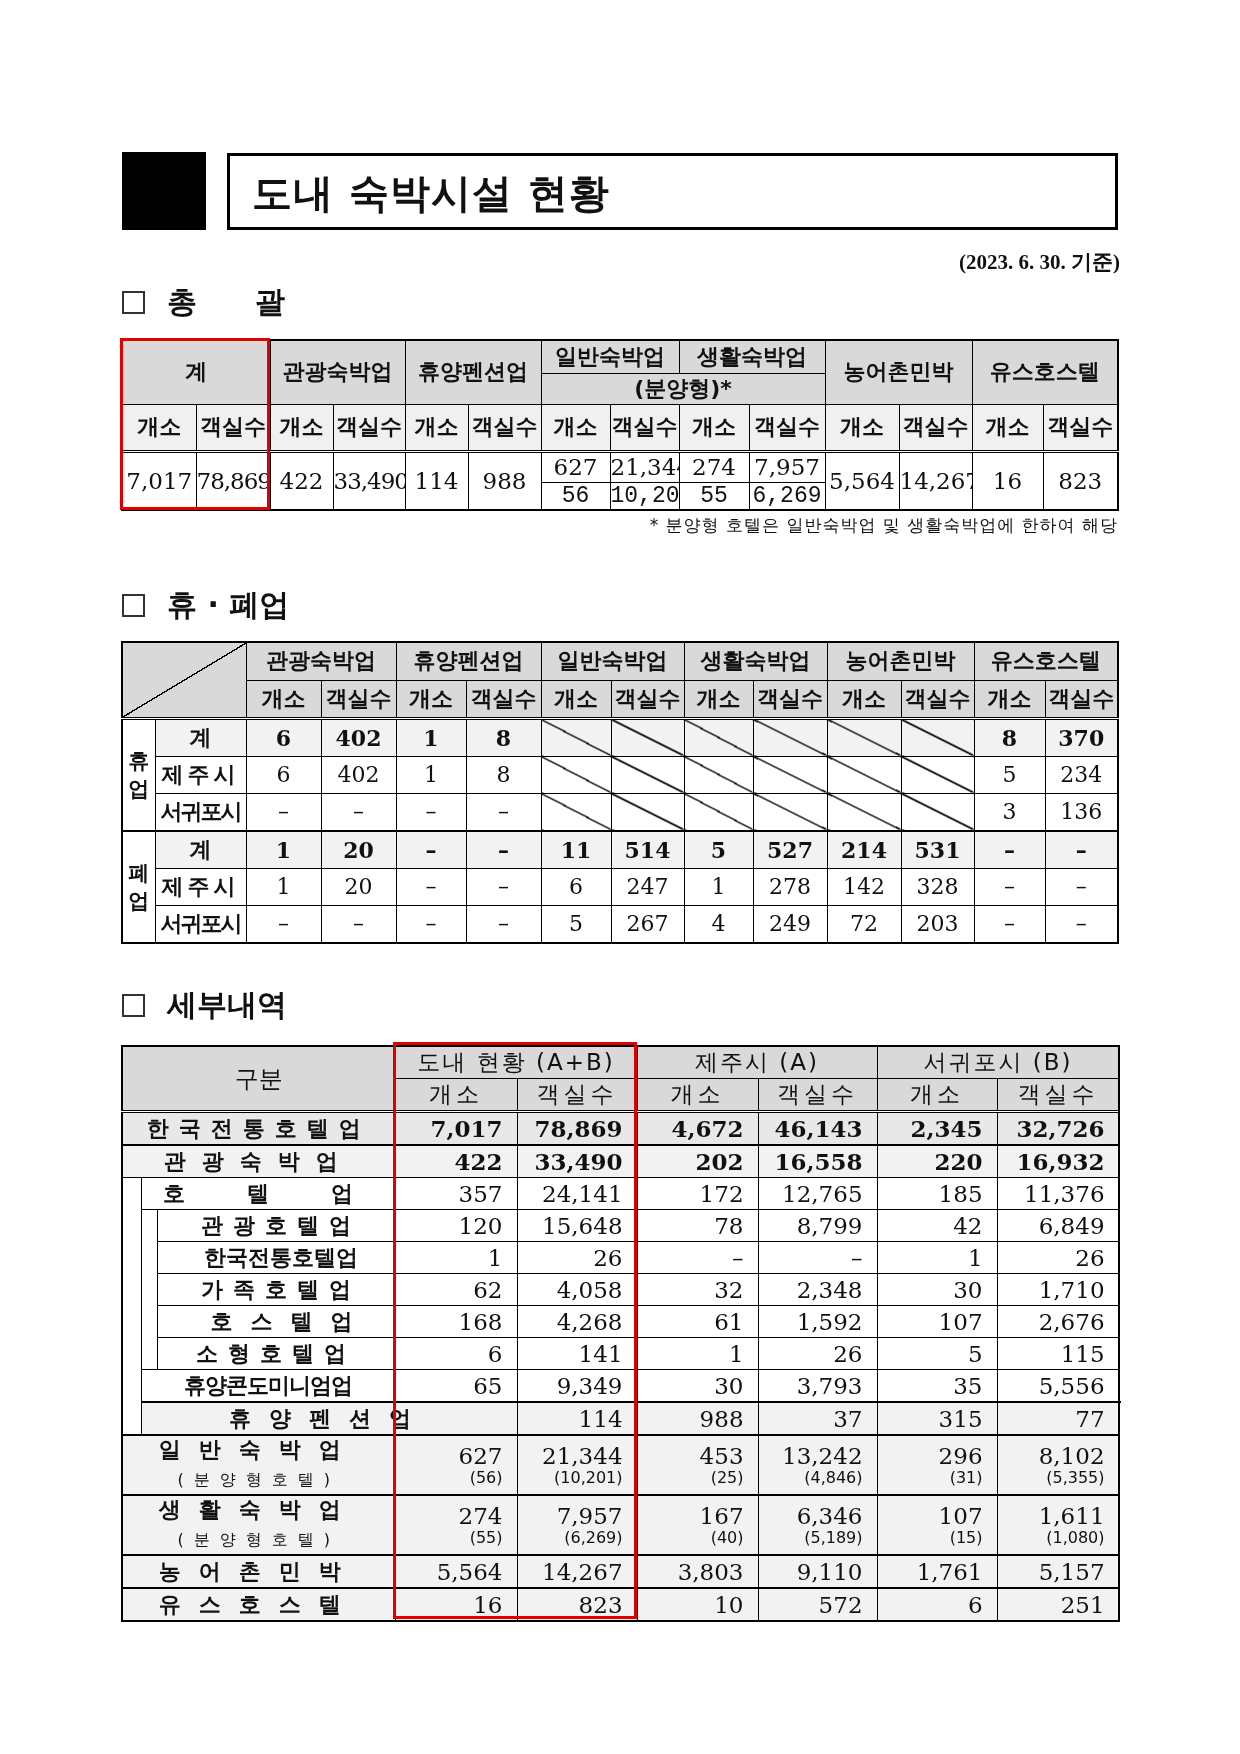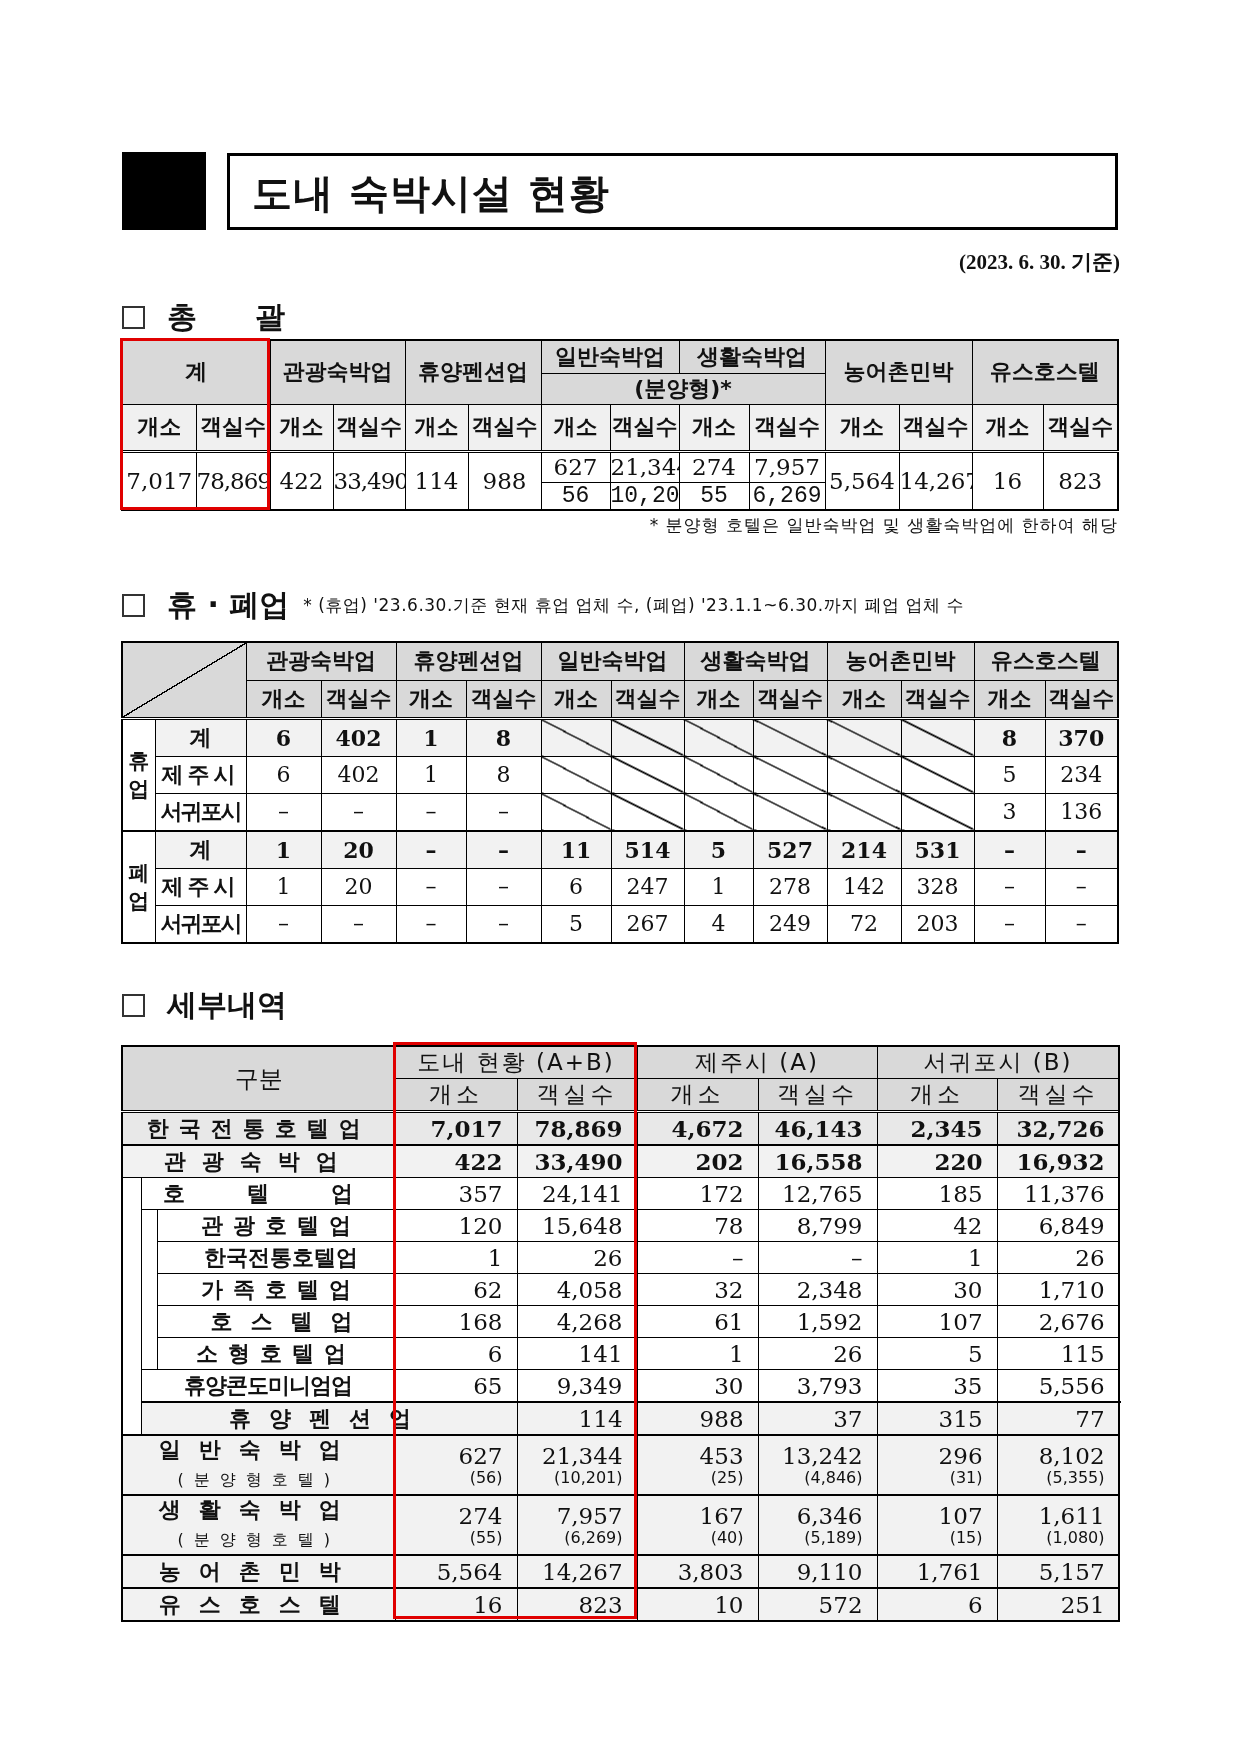--- a/index.html
+++ b/index.html
@@ -47,21 +47,21 @@
 </style>
 </head>
 <body>
 
 <div class="abs title-block"></div>
 <div class="abs title-box">
   <div class="title-text">도내 숙박시설 현황</div>
 </div>
 <div class="abs basis">(2023. 6. 30. 기준)</div>
 
-<div class="abs sec" style="top:297px;">
+<div class="abs sec" style="top:282px;">
   <span class="box"></span>
   <span style="letter-spacing:14px;">총　괄</span>
 </div>
 
 <table id="t1">
   <colgroup>
     <col style="width:74px">
       <col style="width:74px">
       <col style="width:63px">
       <col style="width:72px">
@@ -128,21 +128,20 @@
     <td class="small">6,269</td>
   </tr>
 </tbody>
   </table>
 <div class="abs red-t1"></div>
 <div class="abs foot">* 분양형 호텔은 일반숙박업 및 생활숙박업에 한하여 해당</div>
 
 <div class="abs sec" style="top:585px;">
   <span class="box"></span>
   <span>휴 · 폐업</span>
-  <span class="note">* (휴업) '23.6.30.기준 현재 휴업 업체 수, (폐업) '23.1.1~6.30.까지 폐업 업체 수</span>
 </div>
 
 <table id="t2">
   <colgroup>
     <col style="width:33px">
       <col style="width:91px">
     <col style="width:75px">
       <col style="width:75px">
       <col style="width:70px">
       <col style="width:75px">

